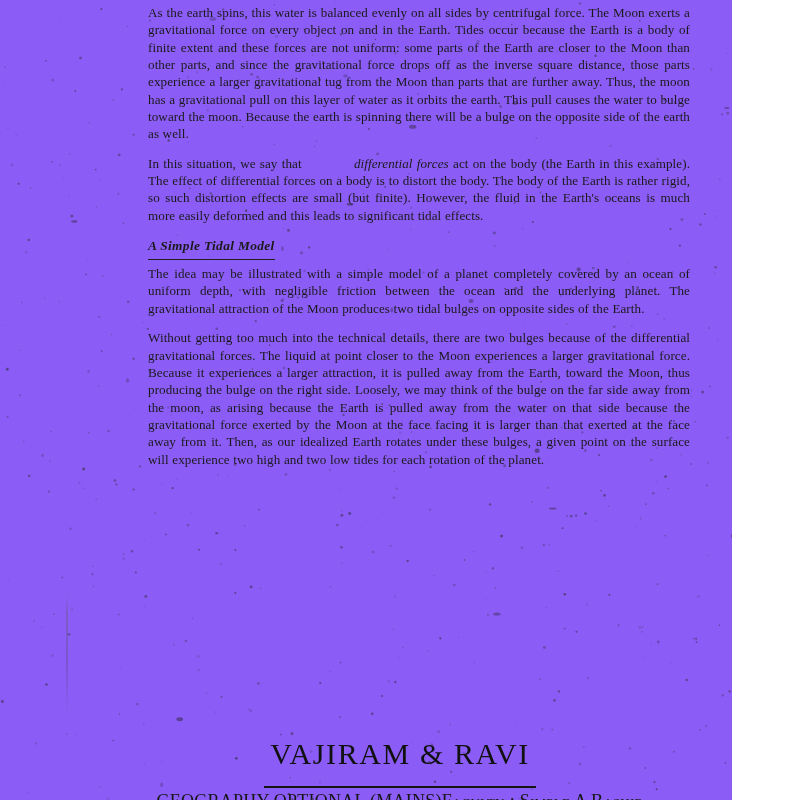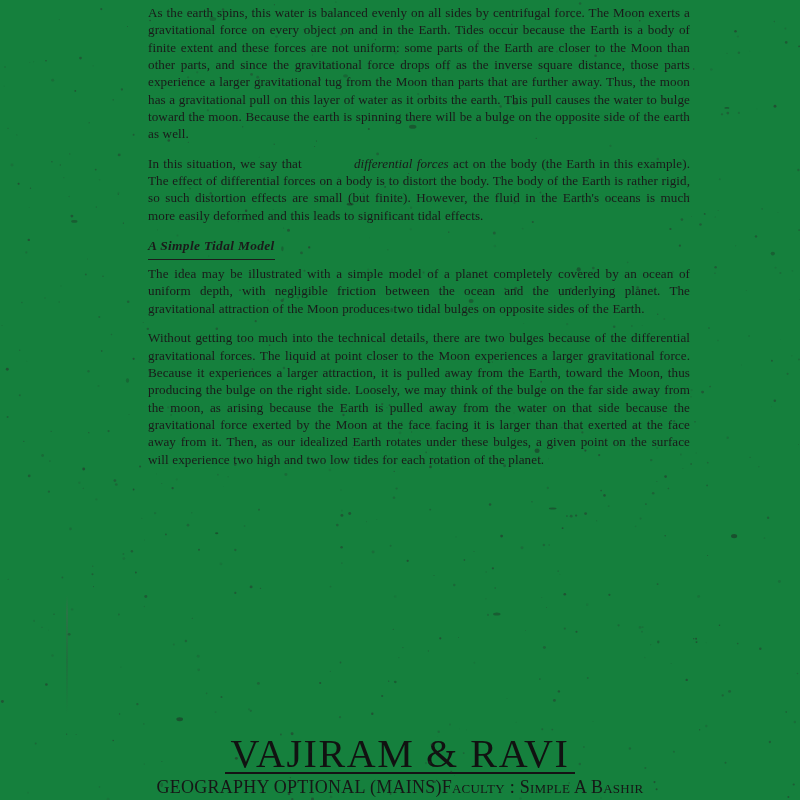--- a/index.html
+++ b/index.html
@@ -11,23 +11,23 @@
     width: 800px;
     height: 800px;
     background: #ffffff;
     font-family: "Liberation Serif", "DejaVu Serif", serif;
     color: #1a1a1a;
     overflow: hidden;
   }
 
   #page {
     position: relative;
-    width: 800px;
+    width: 732px;
     height: 800px;
-    background: #15803d;
+    background: #8b5cf6;
     overflow: hidden;
   }
 
   
   #noise {
     position: absolute;
     inset: 0;
     pointer-events: none;
     z-index: 5;
     opacity: 0.85;
@@ -92,27 +92,27 @@
   
   #footer {
     position: absolute;
     left: 0;
     top: 738px;
     width: 800px;
     text-align: center;
     z-index: 3;
   }
   #brand {
-    font-size: 40px;
+    font-size: 30px;
     line-height: 32px;
     letter-spacing: 1.6px;
     font-weight: normal;
     color: #111;
     display: inline-block;
-    padding: 0 6px 2px 6px;
+    padding: 0 6px 16px 6px;
     border-bottom: 2.6px solid #141414;
     font-family: "Liberation Serif", "DejaVu Serif", serif;
   }
   #brand-sub {
     margin-top: 5px;
     font-size: 13.4px;
     line-height: 16px;
     letter-spacing: 0.25px;
     color: #161616;
     white-space: nowrap;

